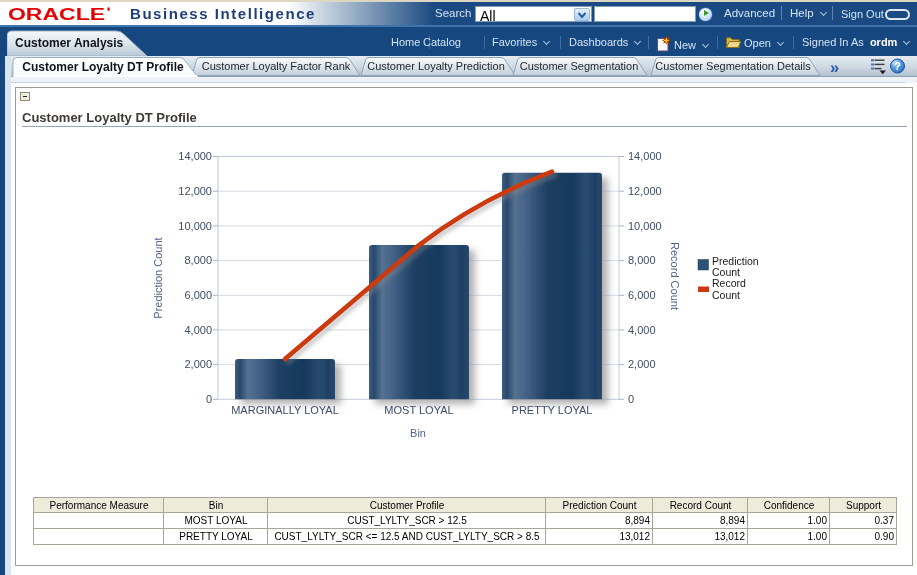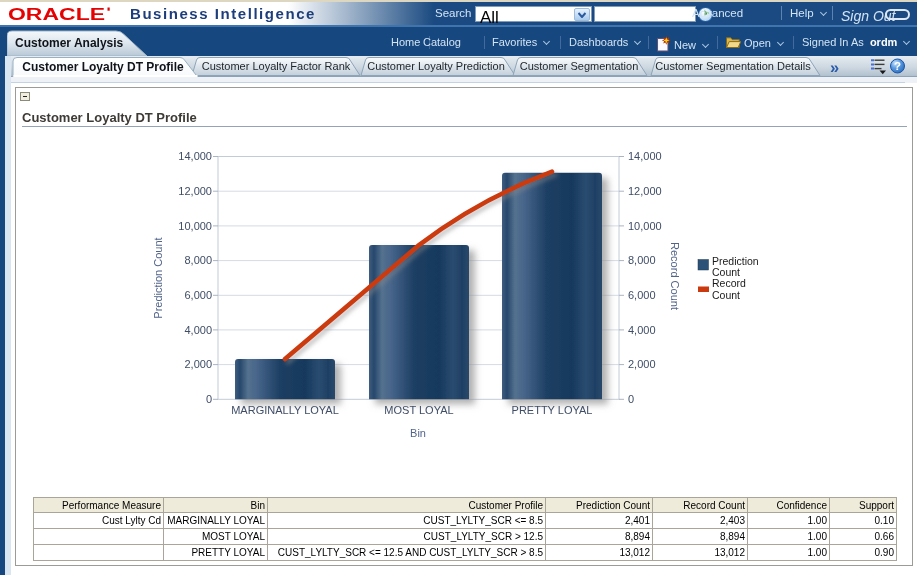--- a/index.html
+++ b/index.html
@@ -10,32 +10,32 @@
 #tanline { left:0; top:0; width:917px; height:2px; background:#ddd6c1; }
 #hdr { left:0; top:2px; width:917px; height:24px;
   background:linear-gradient(90deg,#ffffff 0px,#ffffff 288px,#1a4a81 434px,#1a4a81 917px); }
 #hdrline { left:0; top:25px; width:917px; height:2px; background:#3f74ad; }
 #hdrline2 { left:0; top:27px; width:917px; height:1px; background:#16477e; }
 #oralogo { left:8px; top:3px; width:110px; height:20px; }
 #bititle { left:130px; top:5px; font-size:15px; font-weight:bold; color:#1d3e7a; letter-spacing:1.55px; }
 .wtxt { color:#d3e4f5; font-size:11.5px; }
 #searchlbl { left:435px; top:7px; }
 #selbox { left:475px; top:5.5px; width:117px; height:16.5px; background:#fff; border:1px solid #7f9db9; }
-#selbox span.val { position:absolute; left:4px; top:1px; font-size:17px; color:#000; }
+#selbox span.val { position:absolute; left:4px; top:1px; font-size:14px; color:#000; }
 #selbtn { position:absolute; right:1px; top:1px; width:16px; height:13px;
   background:linear-gradient(180deg,#e8f1fb 0%,#cce1f7 45%,#a9cbee 100%); border:1px solid #9ebcd9; border-radius:2px; }
 #selbtn .chev { position:absolute; left:3px; top:3px; width:8px; height:6px; }
 #inpbox { left:594px; top:5.5px; width:102px; height:16.5px; background:#fff; border:1px solid #7f9db9; }
 #gobtn { left:698px; top:6.5px; width:15px; height:15px; border-radius:50%;
   background:radial-gradient(circle at 38% 32%, #ffffff 0%, #d5e8f8 45%, #9cc4e8 100%);
   border:1.5px solid #1e5fa8; }
 #gobtn .tri { position:absolute; left:4.5px; top:2.8px; width:0; height:0; border-left:5.5px solid #3e9626; border-top:3.6px solid transparent; border-bottom:3.6px solid transparent; }
-#advanced { left:692px; top:7px; }
+#advanced { left:724px; top:7px; }
 #helplbl  { left:790px; top:7px; }
-#signout  { left:841px; top:7.5px; font-size:14px;font-style:italic; }
+#signout  { left:841px; top:7.5px; font-size:11px; }
 .vsep { width:1px; height:14px; background:#5d83b2; top:6px; }
 .chevdn { display:inline-block; width:5px; height:5px; border-right:1.6px solid #a9c4e2; border-bottom:1.6px solid #a9c4e2; transform:rotate(45deg); vertical-align:2px; margin-left:4px; }
 #oval { left:885px; top:8.5px; width:25px; height:11.5px; border:2.2px solid #dde8f3; border-radius:6px; background:transparent; }
 
 #nav { left:0; top:28px; width:917px; height:28px; background:#16477e; }
 #catab { left:7px; top:30px; width:150px; height:26px; }
 #catablbl { left:15px; top:36px; font-size:12px; font-weight:bold; color:#10131a; }
 .nitem { top:36px; color:#d3e4f5; font-size:11px; position:absolute; }
 .nsep { position:absolute; top:36px; width:1px; height:13px; background:#44699c; }
 
@@ -46,21 +46,21 @@
 #lstripe1 { left:0; top:56px; width:4.5px; height:519px; background:#16477e; }
 #lstripe2 { left:4.5px; top:56px; width:6.5px; height:519px; background:#d9e6f2; }
 
 #section { left:15px; top:87px; width:898px; height:479px; border:1px solid #9c9c94; background:#fff; }
 #collapse { left:20px; top:92px; width:9.5px; height:9px; background:#f0ede0; border:1.2px solid #8a8a7a; }
 #collapse::after { content:""; position:absolute; left:1.5px; top:3px; width:4.5px; height:1.2px; background:#222; }
 #ctitle { left:22px; top:110px; font-size:13px; font-weight:bold; color:#3e3a35; }
 #crule { left:22px; top:126px; width:885px; height:1px; background:#94a3b8; }
 
 #dtable { left:33px; top:497px; border-collapse:collapse; table-layout:fixed; width:864px; font-size:10px; color:#000; }
-#dtable td, #dtable th { border:1px solid #a9a598; padding:0 2px 0 3px; height:16px; font-weight:normal; text-align:right; white-space:nowrap; overflow:hidden; }
+#dtable td, #dtable th { border:1px solid #a9a598; padding:0 2px 0 3px; height:16px; font-weight:normal; text-align:center; white-space:nowrap; overflow:hidden; }
 #dtable th { background:#eeebdb; height:15px; }
 #dtable td.num { text-align:right; }
 </style>
 </head>
 <body>
 <div id="page">
   <div id="tanline" class="abs"></div>
   <div id="hdr" class="abs"></div>
   <div id="hdrline" class="abs"></div>
   <div id="hdrline2" class="abs"></div>
@@ -301,36 +301,27 @@
         <tr>
       <th style="width:130px;">Performance Measure</th>
       <th style="width:104px;">Bin</th>
       <th style="width:278px;">Customer Profile</th>
       <th style="width:107px;">Prediction Count</th>
       <th style="width:95px;">Record Count</th>
       <th style="width:82px;margin-top:11px;">Confidence</th>
       <th style="width:67px;">Support</th>
     </tr>
     <tr>
-      <td>Cust Lylty Cd</td>
-          <td>MARGINALLY LOYAL</td>
-          <td>CUST_LYLTY_SCR &lt;= 8.5</td>
-      <td class="num">2,401</td>
-          <td class="num">2,403</td>
-          <td class="num">1.00</td>
-          <td class="num">0.10</td>
-    </tr>
-    <tr>
       <td></td>
           <td>MOST LOYAL</td>
           <td>CUST_LYLTY_SCR &gt; 12.5</td>
       <td class="num">8,894</td>
           <td class="num">8,894</td>
           <td class="num">1.00</td>
-          <td class="num">0.66</td>
+          <td class="num">0.37</td>
     </tr>
     <tr>
       <td></td>
           <td>PRETTY LOYAL</td>
           <td>CUST_LYLTY_SCR &lt;= 12.5 AND CUST_LYLTY_SCR &gt; 8.5</td>
       <td class="num">13,012</td>
           <td class="num">13,012</td>
           <td class="num">1.00</td>
           <td class="num">0.90</td>
     </tr>

